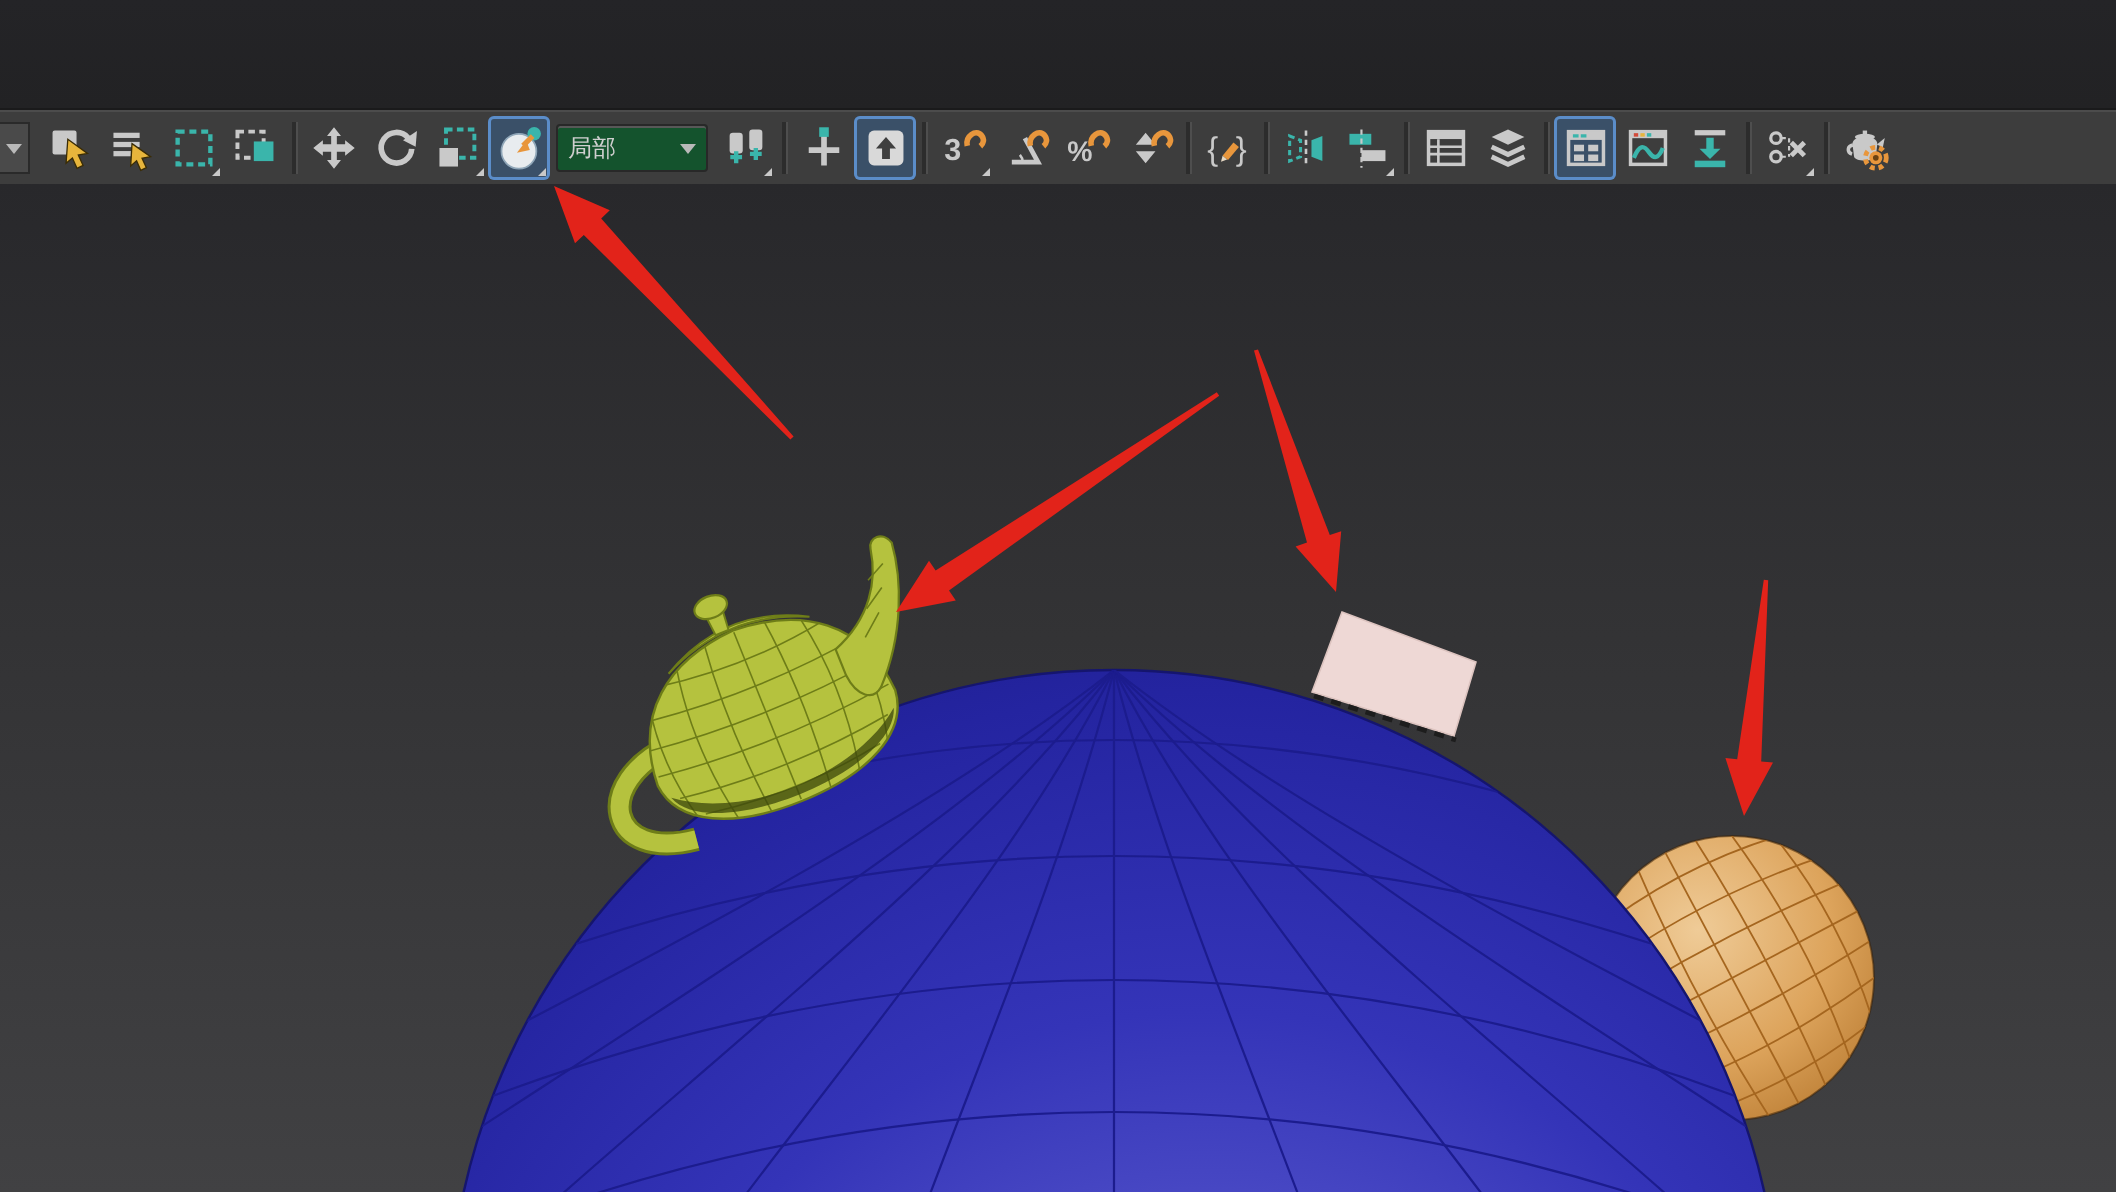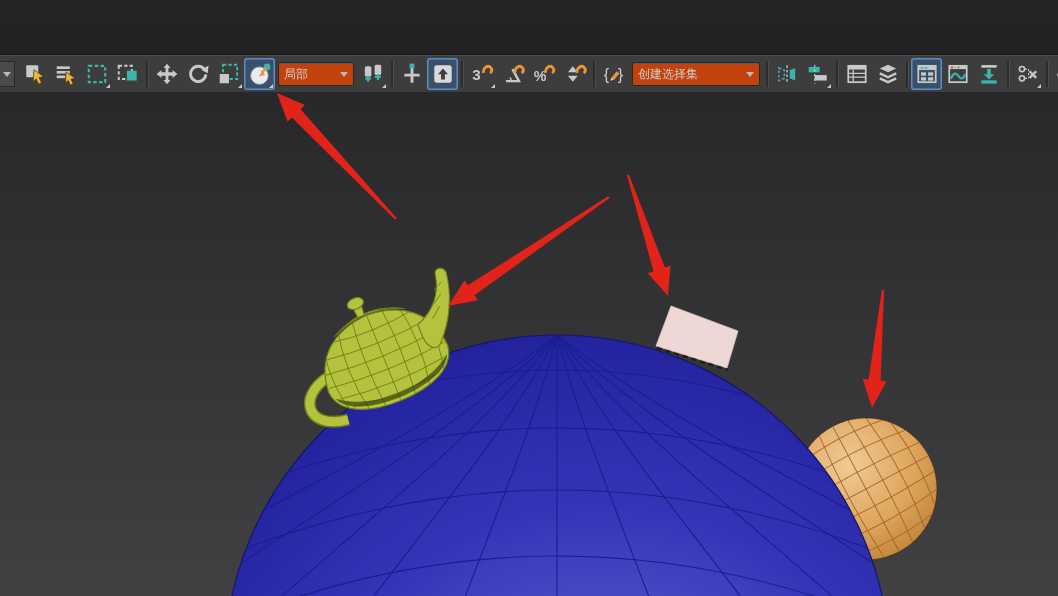--- a/index.html
+++ b/index.html
@@ -10,21 +10,21 @@
   .toolbar{position:absolute;left:0;top:55px;width:1058px;height:36px;background:#3d3d3d;
     border-top:1px solid #4c4c4c;border-bottom:1px solid #2a2a2a;
     display:flex;align-items:center;overflow:hidden;white-space:nowrap;}
   .tb-btn{position:relative;flex:0 0 auto;width:31px;height:32px;display:flex;
     align-items:center;justify-content:center;border-radius:3px;}
   .tb-btn.active{background:#3a5068;box-shadow:inset 0 0 0 1.5px #5b8dc9;}
   .tb-sep{flex:0 0 auto;width:2px;height:26px;margin:0 3px;
     background:#2c2c2c;box-shadow:1px 0 0 #4e4e4e;}
   .tb-stub{flex:0 0 auto;width:14px;height:24px;background:#4a4a4a;border:1px solid #2a2a2a;
     border-left:none;display:flex;align-items:center;justify-content:center;margin-right:4px;}
-  .tb-dd{flex:0 0 auto;height:22px;background:#c2410c;border:1px solid #282828;border-radius:2px;
+  .tb-dd{flex:0 0 auto;height:22px;background:#14532d;border:1px solid #282828;border-radius:2px;
     box-shadow:inset 0 1px 0 #585858;display:flex;align-items:center;justify-content:space-between;
     padding:0 5px;margin:0 3px;color:#cfcfcf;font-size:12px;}
   .tb-dd-label{overflow:hidden;}
   .dd-arrow{width:0;height:0;border-left:4px solid transparent;border-right:4px solid transparent;
     border-top:5px solid #b9b9b9;margin-left:6px;}
   .flyout{position:absolute;right:2px;bottom:2px;width:0;height:0;
     border-left:4px solid transparent;border-bottom:4px solid #c9c9c9;}
   .viewport{position:absolute;left:0;top:92px;width:1058px;height:504px;
     background:linear-gradient(180deg,#28282b 0%,#333335 45%,#414143 100%);}
   .viewport svg{display:block;}
@@ -146,24 +146,20 @@
         </svg>
       </div>
       <div class="tb-sep"></div>
       <div class="tb-btn">
         <svg width="24" height="24" viewBox="0 0 22 22">
           <text x="1.5" y="16.5" font-size="15" fill="#c9c9c9" font-family="Liberation Sans,sans-serif">{</text>
           <text x="14.5" y="16.5" font-size="15" fill="#c9c9c9" font-family="Liberation Sans,sans-serif">}</text>
           <path d="M8.5 14.5 L13.5 8.5 L16 10.5 L11 16.5 Z" fill="#e8963c"></path>
           <path d="M8.5 14.5 L7.8 17.3 L10.6 16.3 Z" fill="#e7d9c4"></path>
         </svg>
-      </div>
-      <div class="tb-dd" style="width: 116px;">
-        <span class="tb-dd-label">创建选择集</span>
-        <span class="dd-arrow"></span>
       </div>
       <div class="tb-sep"></div>
       <div class="tb-btn">
         <svg width="24" height="24" viewBox="0 0 22 22">
           <path d="M3.5 5.5 L8.5 7.5 V15 L3.5 17 Z" fill="none" stroke="#3ab5ab" stroke-width="1.4" stroke-dasharray="2.4 1.8"></path>
           <path d="M18.5 5.5 L13.5 7.5 V15 L18.5 17 Z" fill="#3ab5ab"></path>
           <path d="M11 3 V19" stroke="#c9c9c9" stroke-width="1.2" stroke-dasharray="2.4 1.8"></path>
         </svg>
       </div>
       <div class="tb-btn">

